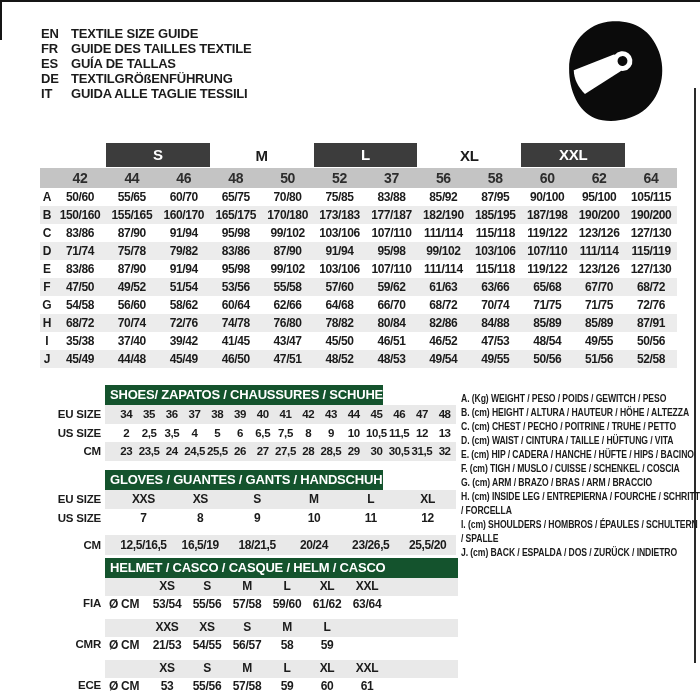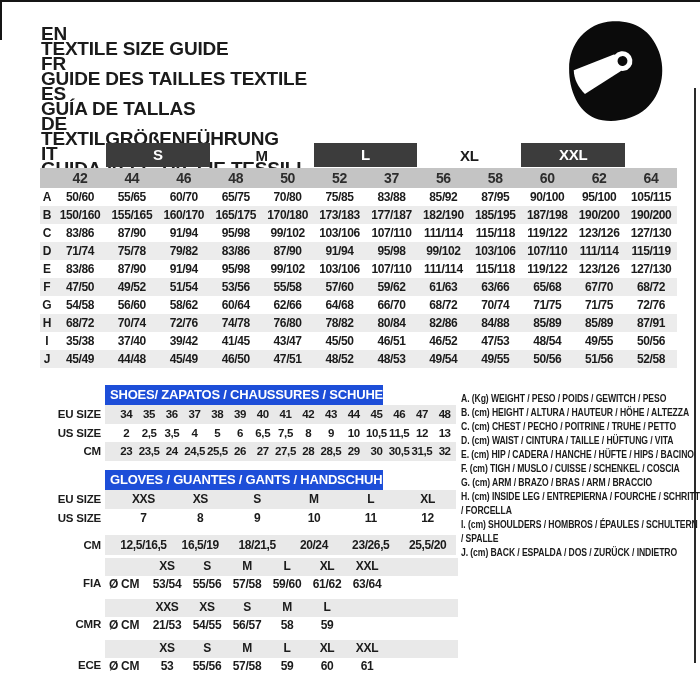--- a/index.html
+++ b/index.html
@@ -5,21 +5,21 @@
   html,body{margin:0;padding:0;background:#fff;}
   body{width:700px;height:700px;position:relative;overflow:hidden;
        font-family:"Liberation Sans","DejaVu Sans",sans-serif;font-weight:bold;color:#1b1b1b;}
   
   .frame-top{position:absolute;top:0;left:0;width:700px;height:2px;background:#151515;}
   .frame-left{position:absolute;top:0;left:0;width:2px;height:40px;background:#151515;}
   .frame-right{position:absolute;top:88px;left:694px;width:2px;height:575px;background:#2a2a2a;}
 
   
   .langs{position:absolute;top:26px;left:41px;}
-  .lang-row{display:flex;line-height:15px;font-size:19px;letter-spacing:-0.2px;flex-direction:column;}
+  .lang-row{display:flex;line-height:15px;font-size:13px;letter-spacing:-0.2px;}
   .lang-code{width:30px;}
 
   
   .brand-helmet{position:absolute;left:560px;top:16px;width:110px;height:110px;}
 
   
   .size-table{position:absolute;left:40px;top:142px;width:637px;}
   .grid13{display:grid;grid-template-columns:14px repeat(12,1fr);}
   .group-row{height:26px;align-items:center;}
   .gcell{text-align:center;font-size:15px;letter-spacing:-0.3px;}
@@ -27,21 +27,21 @@
   .g-s{grid-column:3/5}.g-m{grid-column:5/7}.g-l{grid-column:7/9}.g-xl{grid-column:9/11}.g-xxl{grid-column:11/13}
   .band{height:20px;line-height:20px;background:#c4c4c4;font-size:14px;text-align:center;color:#2d2d2d;letter-spacing:-0.3px;}
   .trow{height:18px;line-height:18px;font-size:12px;text-align:center;letter-spacing:-0.4px;}
   .trows .trow:nth-child(even){background:#ececec;}
   .rlabel{text-align:center;font-size:12px;letter-spacing:0;}
   .cells{display:contents;}
   .cell{white-space:nowrap;}
 
   
   .sec{position:absolute;left:105px;}
-  .sec-bar{background:#1d4ed8;color:#fff;font-size:13px;height:20px;line-height:20px;padding-left:5px;letter-spacing:-0.2px;white-space:nowrap;}
+  .sec-bar{background:#14532d;color:#fff;font-size:13px;height:20px;line-height:20px;padding-left:5px;letter-spacing:-0.2px;white-space:nowrap;}
   .srow{position:relative;height:18.5px;line-height:18.5px;font-size:11.5px;text-align:center;letter-spacing:-0.4px;display:grid;}
   .side-label{position:absolute;left:-62px;width:58px;text-align:right;font-size:11.5px;letter-spacing:-0.2px;white-space:nowrap;}
 
   .shoes{top:385px;width:351px;}
   .shoes .sec-bar{width:273px;}
   .shoes .srow{grid-template-columns:repeat(15,1fr);padding-left:10px;}
   .shoes .sec-rows .srow:nth-child(1),.shoes .sec-rows .srow:nth-child(3){background:#e9e9e9;}
 
   .gloves{top:470px;width:351px;}
   .gloves .sec-bar{width:273px;}
@@ -187,20 +187,21 @@
       <div class="cells"><span class="cell">7</span><span class="cell">8</span><span class="cell">9</span><span class="cell">10</span><span class="cell">11</span><span class="cell">12</span></div>
     </div>
       <div class="srow">
       <span class="side-label">CM</span>
       <div class="cells"><span class="cell">12,5/16,5</span><span class="cell">16,5/19</span><span class="cell">18/21,5</span><span class="cell">20/24</span><span class="cell">23/26,5</span><span class="cell">25,5/20</span></div>
     </div>
     </div>
 </div>
 
 <div class="sec helmet-sec">
+  <div class="sec-bar">HELMET / CASCO / CASQUE / HELM / CASCO</div>
   <div class="hgroups">
       <div class="hgroup">
       <span class="side-label">FIA</span>
       <div class="hrow sizes">
         <span class="hcell"></span>
         <div class="cells"><span class="hcell">XS</span><span class="hcell">S</span><span class="hcell">M</span><span class="hcell">L</span><span class="hcell">XL</span><span class="hcell">XXL</span></div>
       </div>
       <div class="hrow vals">
         <span class="hcell unit">Ø CM</span>
         <div class="cells"><span class="hcell">53/54</span><span class="hcell">55/56</span><span class="hcell">57/58</span><span class="hcell">59/60</span><span class="hcell">61/62</span><span class="hcell">63/64</span></div>

